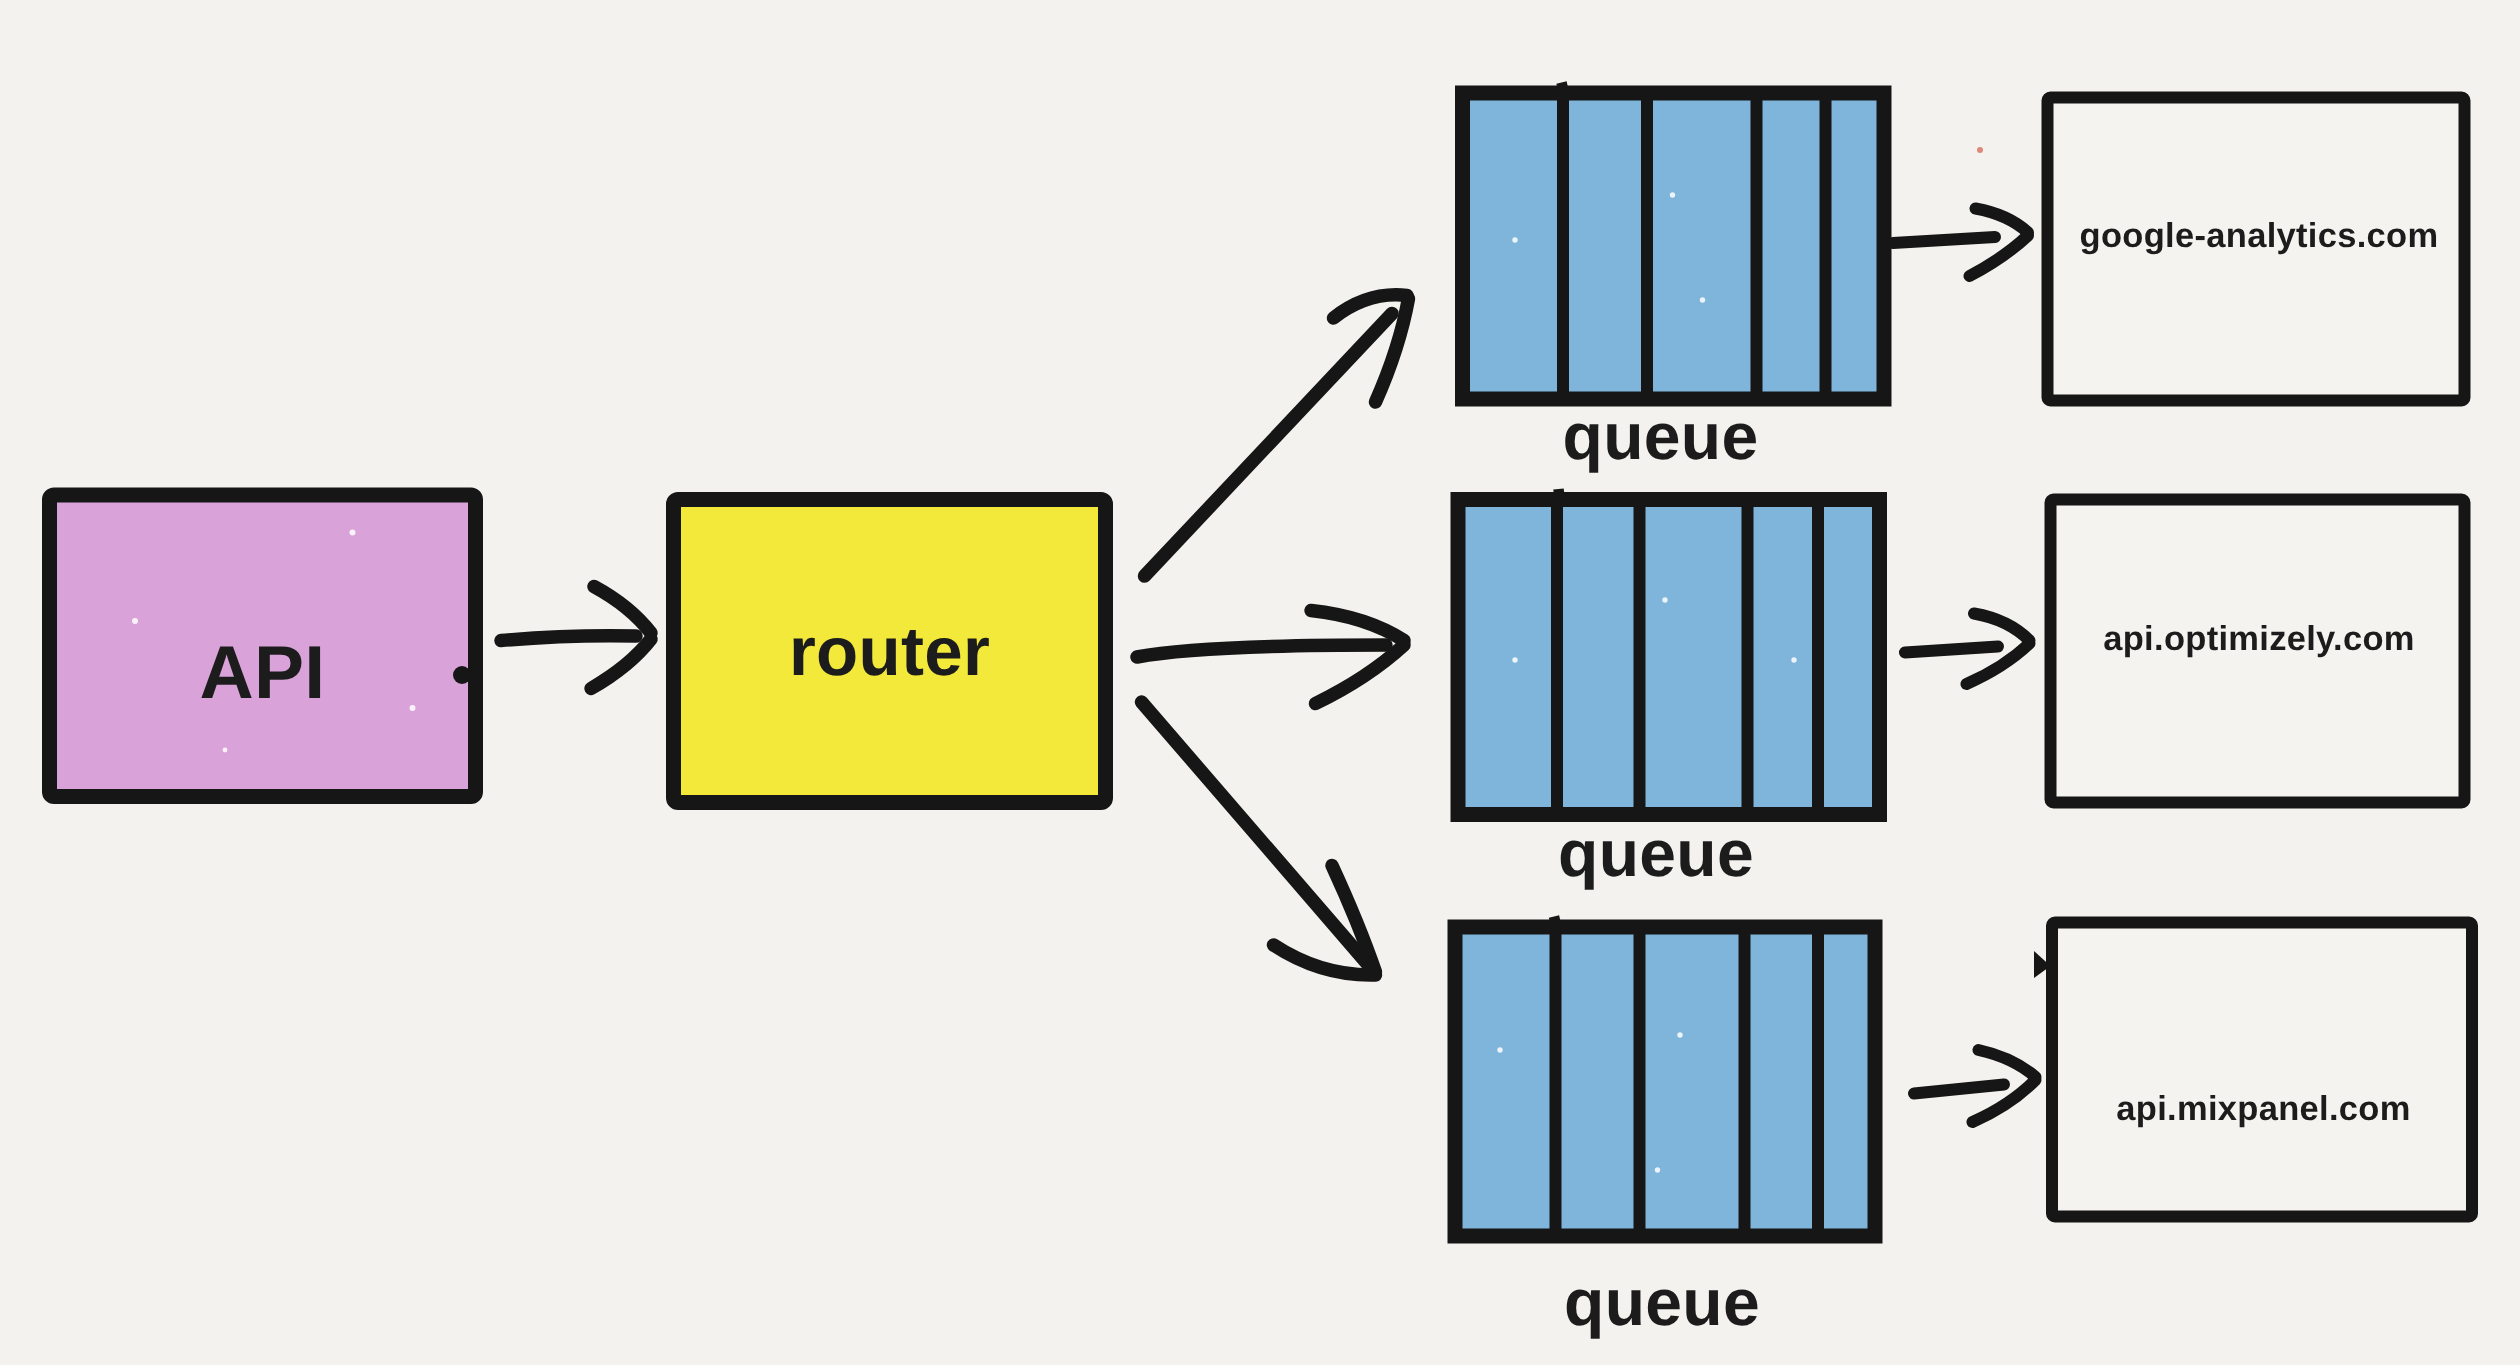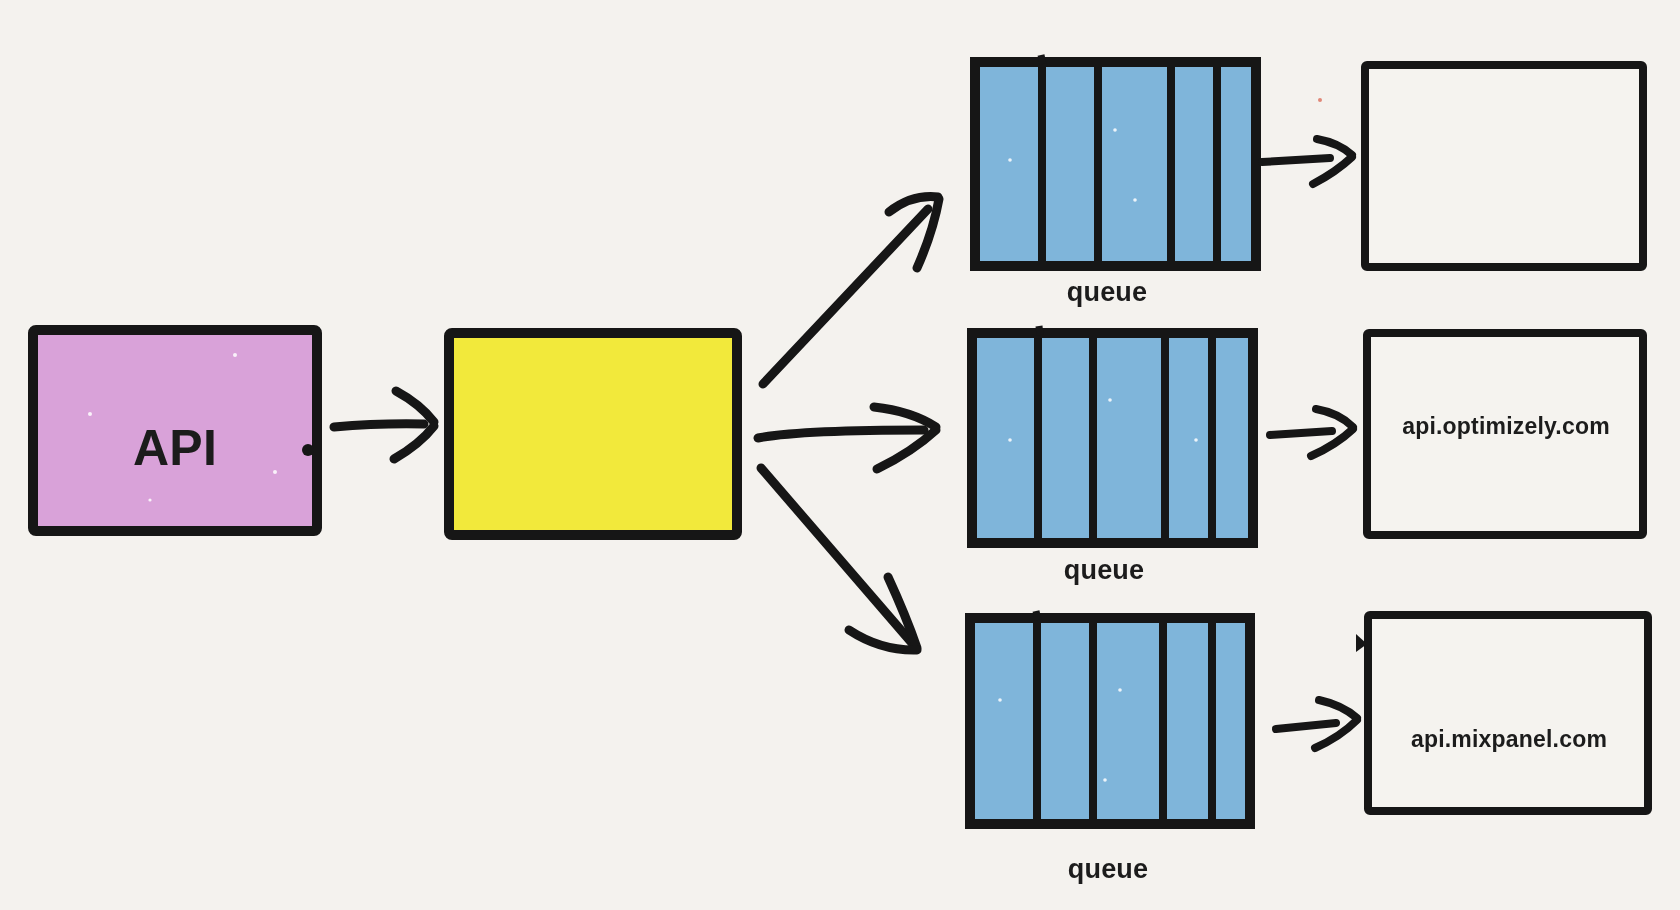--- a/index.html
+++ b/index.html
@@ -14,21 +14,21 @@
     position:absolute;
     transform:translate(-50%,-50%);
     font-weight:bold;
     color:#1c1c1c;
     white-space:nowrap;
     letter-spacing:0.2px;
     font-family:"Liberation Sans", sans-serif;
   }
   .node-label-large{font-size:50px;}
   .router-label{font-size:46px;}
-  .queue-label{font-size:27px;}
+  .queue-label{font-size:44px;}
   .dest-label{font-size:23px;}
 </style>
 </head>
 <body>
 
 <div id="canvas">
 
   <svg id="diagram-svg" width="1680" height="910" viewBox="0 0 1680 910">
 
     <rect x="0" y="0" width="1680" height="910" fill="#f4f2ee"></rect>
@@ -127,21 +127,23 @@
       <circle cx="1196" cy="440" r="1.8"></circle>
       <circle cx="1000" cy="700" r="1.8"></circle>
       <circle cx="1120" cy="690" r="1.8"></circle>
       <circle cx="1105" cy="780" r="1.8"></circle>
     </g>
     <circle cx="1320" cy="100" r="2" fill="#e08878"></circle>
   </svg>
 
   <div class="label node-label-large" style="left:175px; top:448px;">API</div>
 
+  <div class="label router-label" style="left:593px; top:434px;">router</div>
 
   <div class="label queue-label" style="left:1107px; top:292px;">queue</div>
   <div class="label queue-label" style="left:1104px; top:570px;">queue</div>
   <div class="label queue-label" style="left:1108px; top:869px;">queue</div>
 
+  <div class="label dest-label" style="left:1506px; top:157px;">google-analytics.com</div>
   <div class="label dest-label" style="left:1506px; top:426px;">api.optimizely.com</div>
   <div class="label dest-label" style="left:1509px; top:739px;">api.mixpanel.com</div>
 
 </div>
 
 </body></html>

